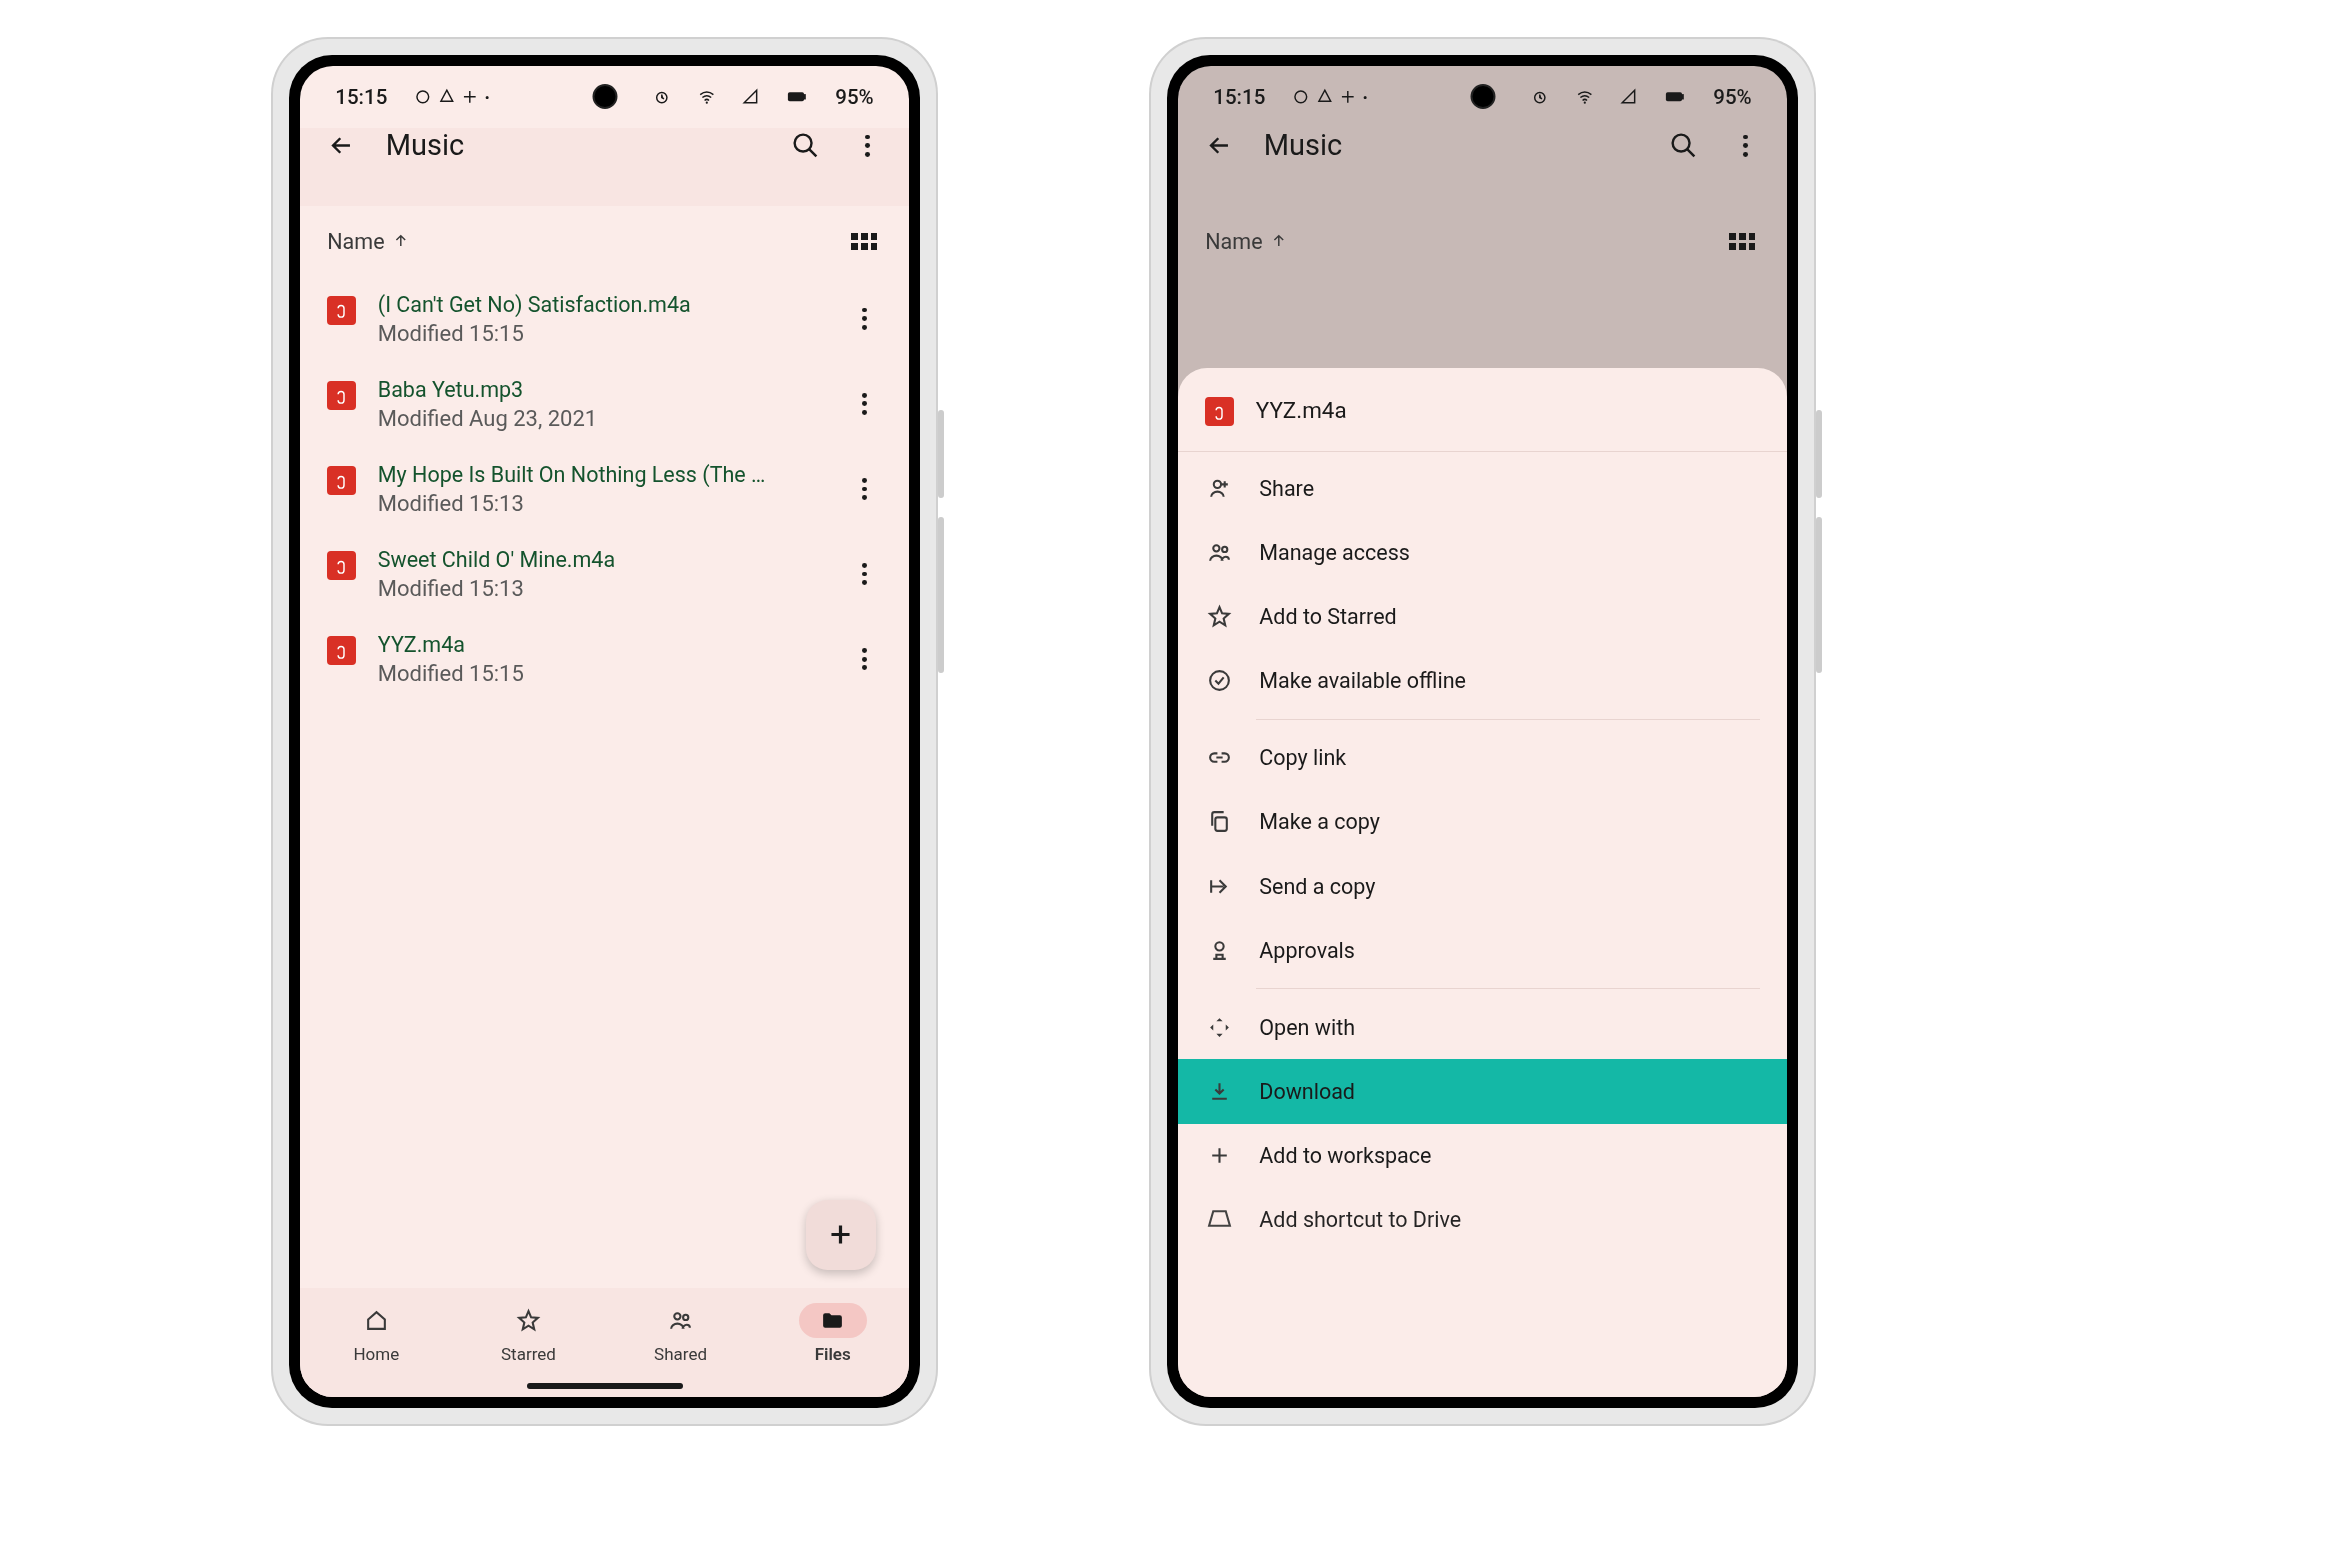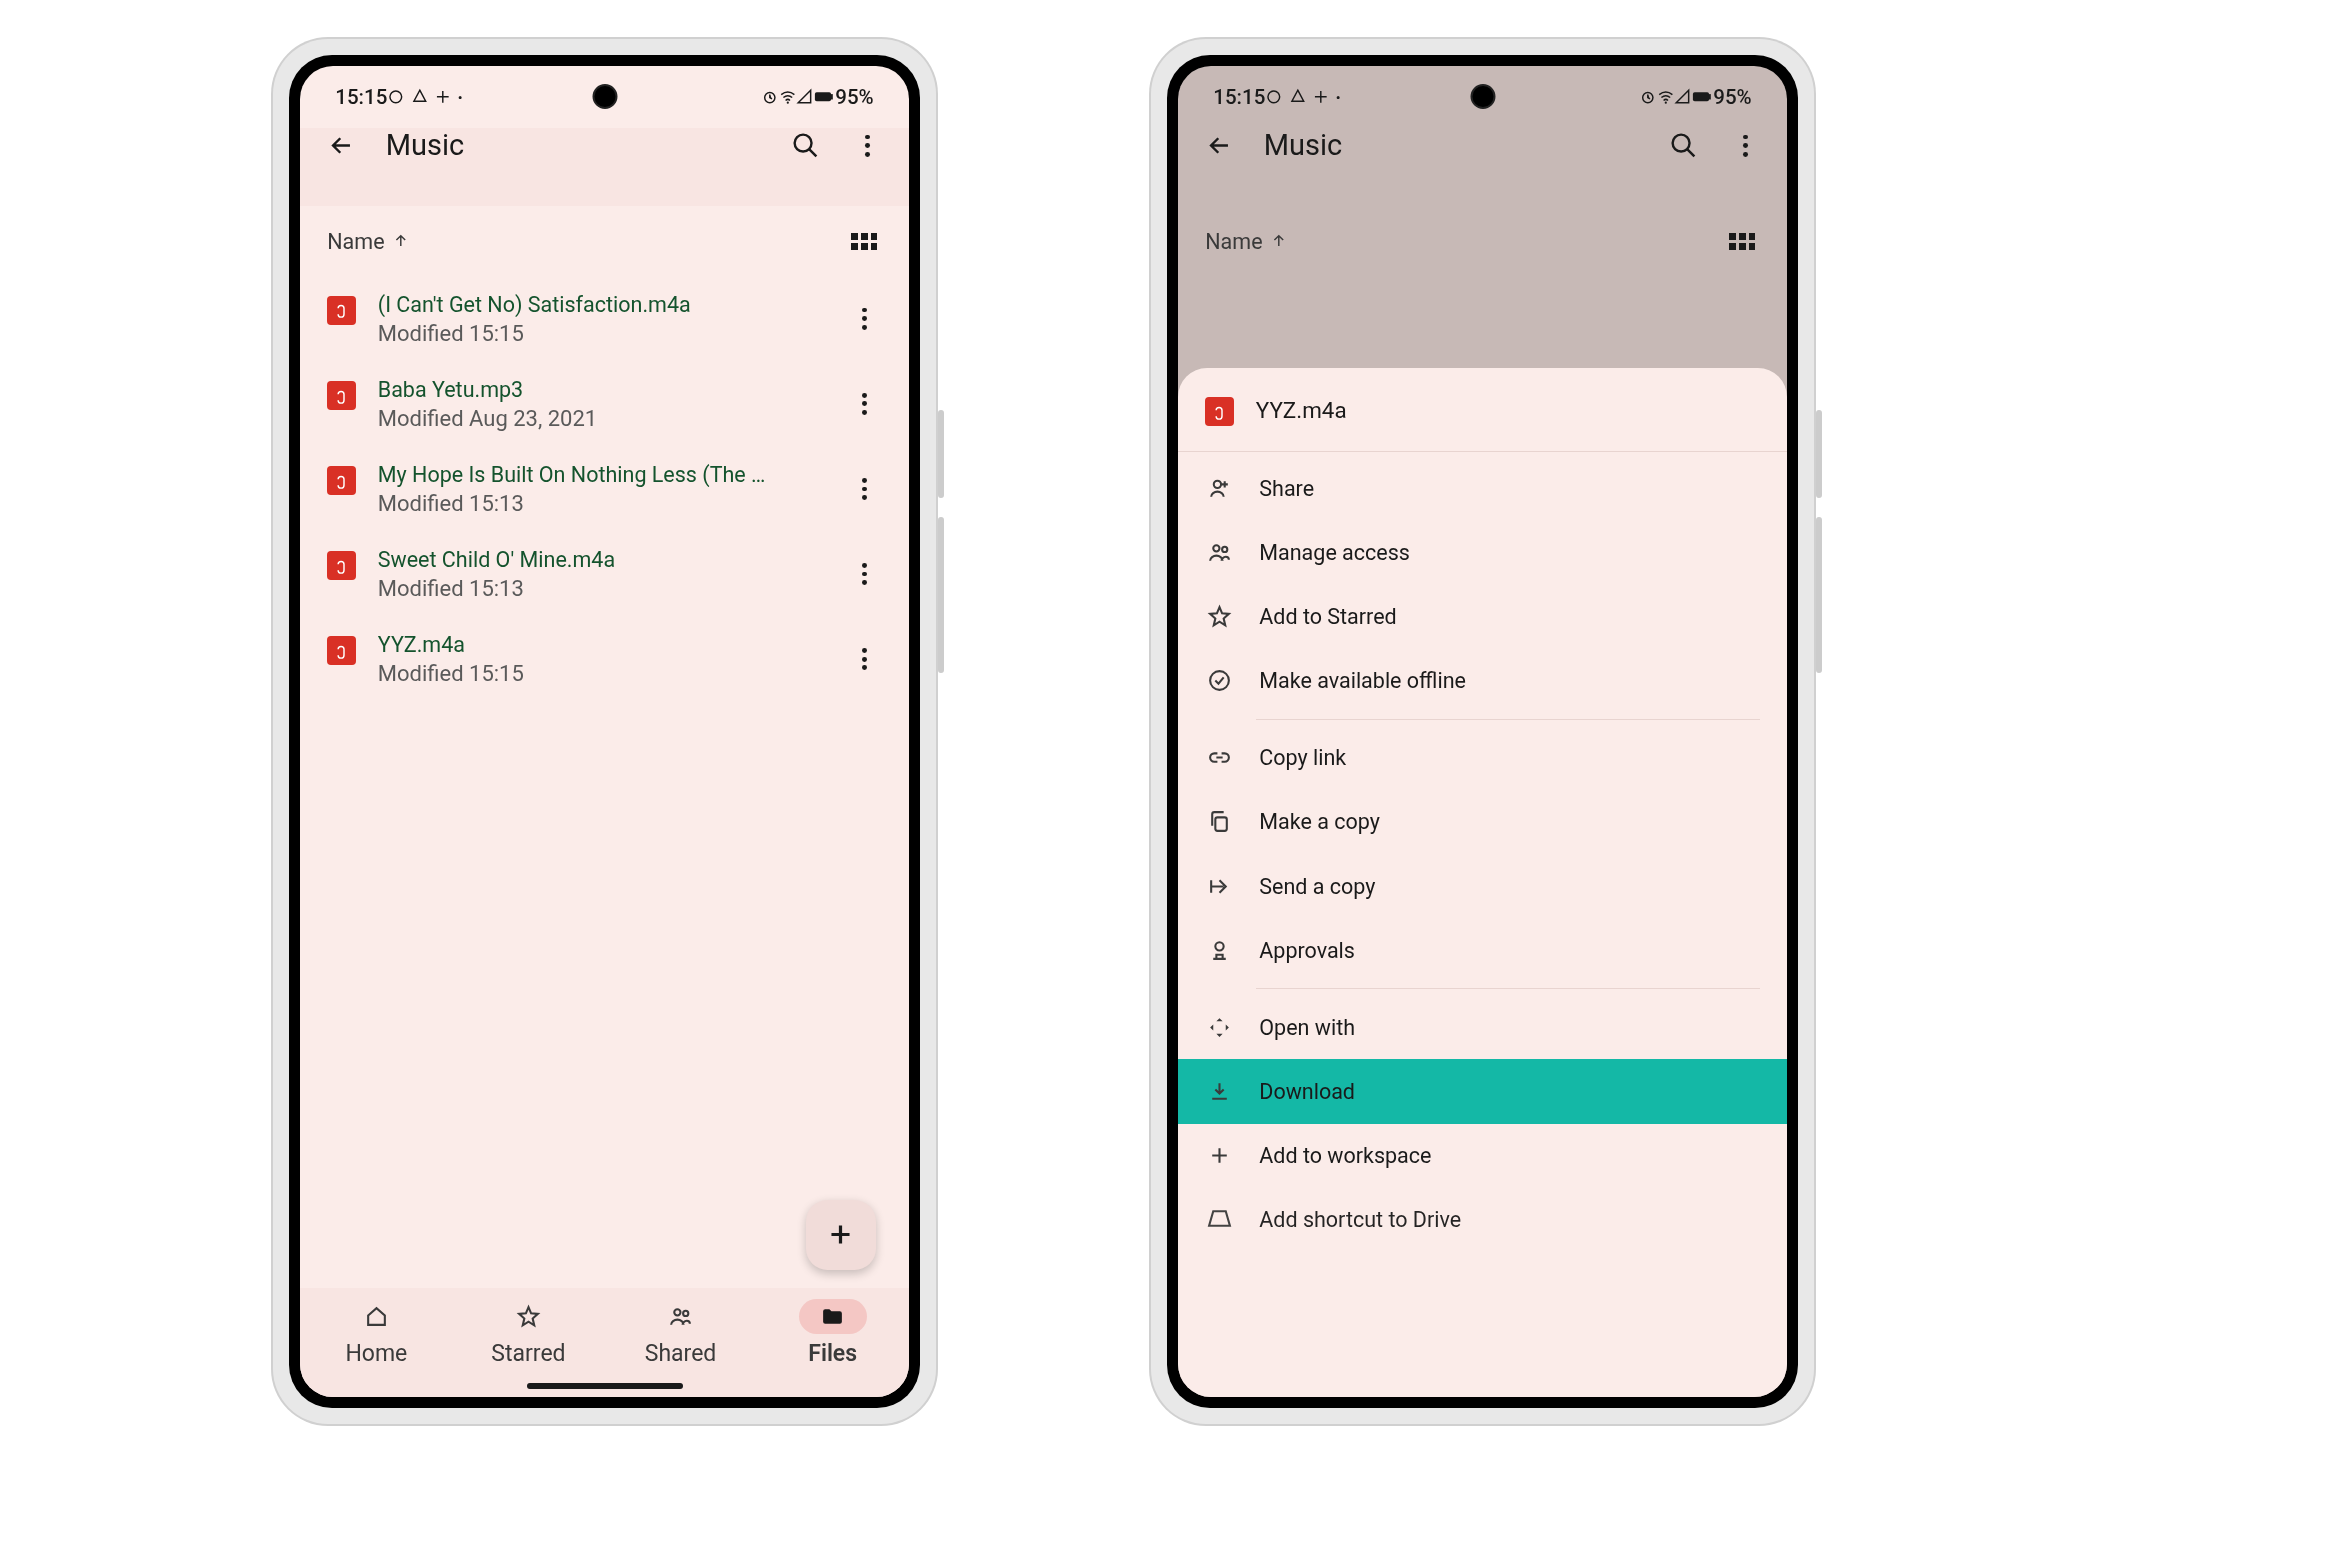--- a/index.html
+++ b/index.html
@@ -59,21 +59,21 @@
   .status-bar {
     height: 62px;
     display: flex;
     align-items: center;
     justify-content: space-between;
     padding: 0 35px 0 35px;
     font-size: 20.5px;
     font-weight: 500;
     color: #1a1a1a;
   }
-  .status-left, .status-right { display: flex; align-items: center; gap: 0; text-align: right; }
+  .status-left, .status-right { display: flex; align-items: center; gap: 27px; text-align: right; }
   .status-left .icons-sm, .status-right .icons-sm { display:flex; gap:5.9px; align-items:center; }
   .status-icon { width:17.6px; height:17.6px; }
 
   .app-bar {
     height: 78px;
     display: flex;
     align-items: flex-start;
     padding: 0 23.4px;
     gap: 27px;
     background: #f8e5e2;
@@ -140,21 +140,21 @@
     display:flex;
     padding-bottom: 17.6px;
   }
   .nav-item {
     flex:1;
     display:flex;
     flex-direction:column;
     align-items:center;
     justify-content:center;
     gap:5.9px;
-    font-size:23px;
+    font-size:17px;
     color:#3a3a3a;
   }
   .nav-item.active .nav-icon-wrap { background:#f4c7c4; }
   .nav-item.active { font-weight:600; }
   .nav-icon-wrap { width:68px; height:35px; border-radius:17.6px; display:flex; align-items:center; justify-content:center; }
   .nav-icon-wrap svg { width:25px; height:25px; }
 
   .gesture-bar {
     position:absolute;
     bottom:7.8px; left:50%;

